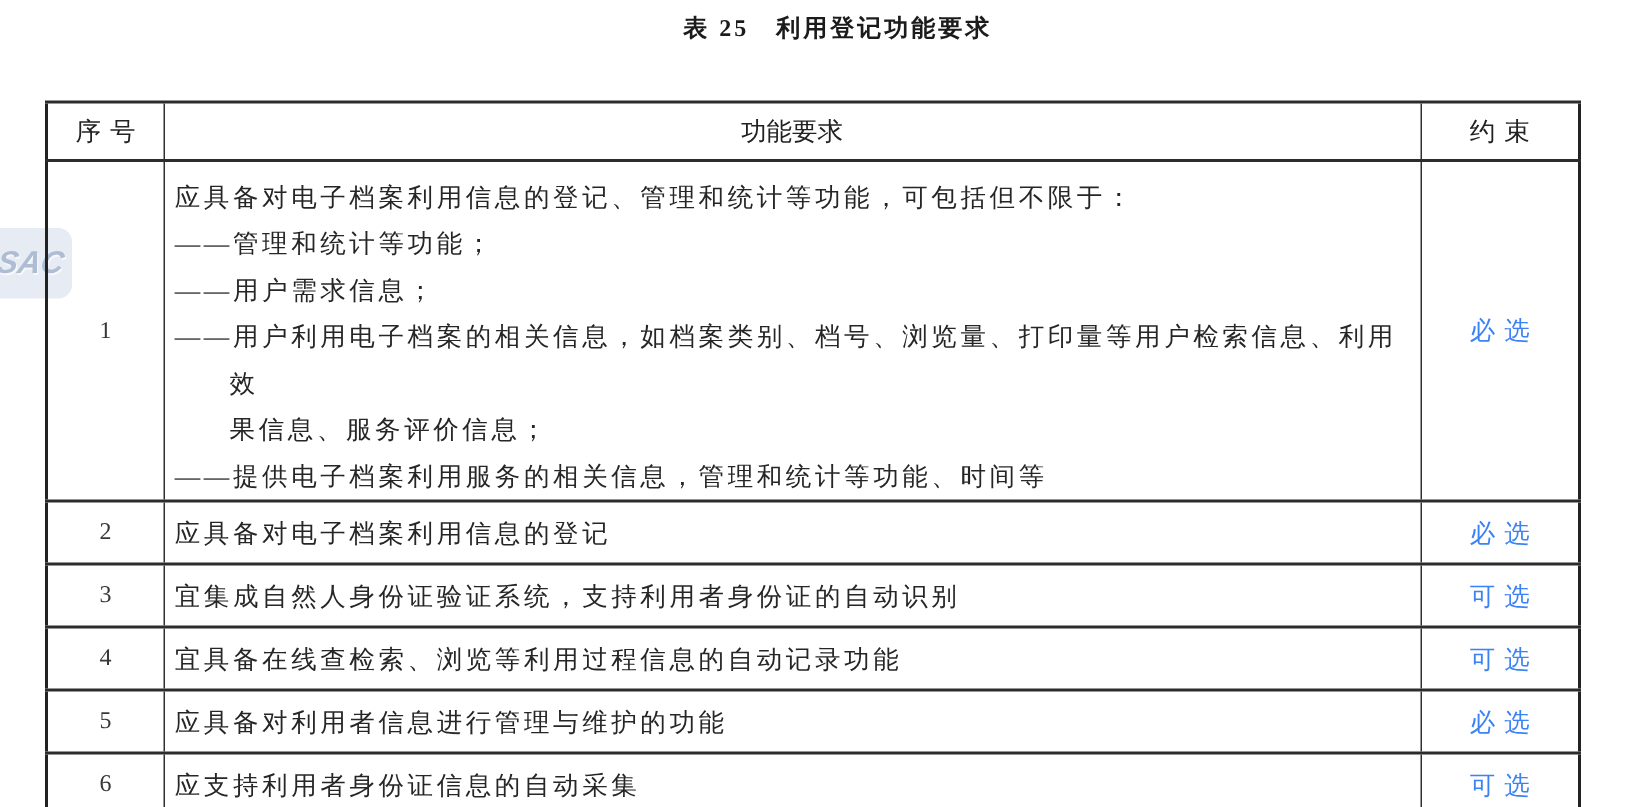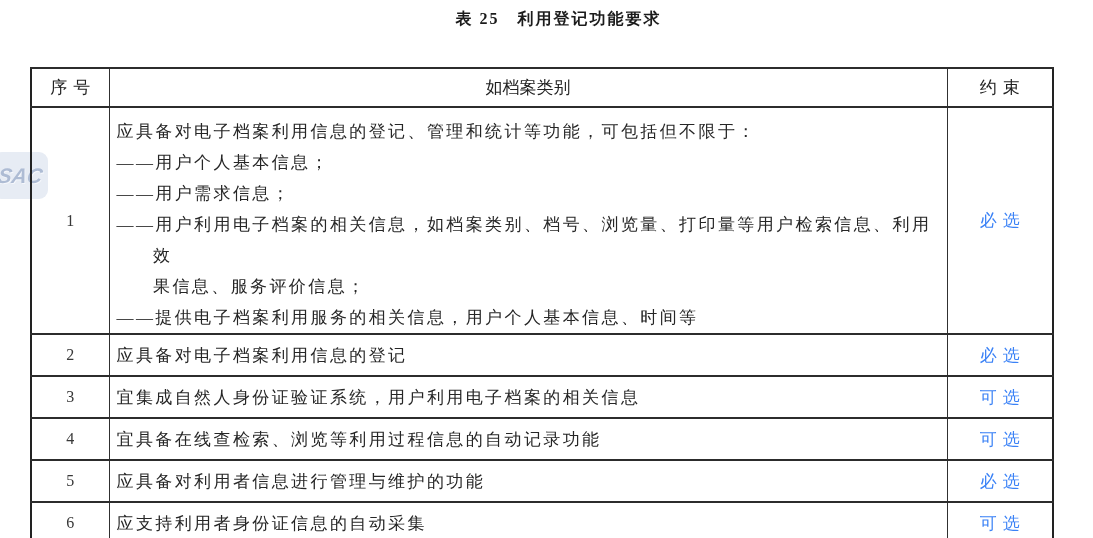--- a/index.html
+++ b/index.html
@@ -122,45 +122,45 @@
 <div class="req-table-wrap">
   <table>
     <colgroup>
       <col class="c-no">
         <col class="c-req">
         <col class="c-constraint">
     </colgroup>
     <thead>
       <tr class="header-row">
         <th class="sp">序号</th>
-        <th>如档案类别</th>
+        <th>功能要求</th>
         <th class="sp">约束</th>
       </tr>
     </thead>
     <tbody>
       <tr class="row-tall">
         <td class="cell-no">1</td>
         <td class="cell-req cell-req-multi">
           <p class="req-line">应具备对电子档案利用信息的登记、管理和统计等功能，可包括但不限于：</p>
-          <p class="req-line hang">——用户个人基本信息；</p>
+          <p class="req-line hang">——管理和统计等功能；</p>
           <p class="req-line hang">——用户需求信息；</p>
           <p class="req-line hang">——用户利用电子档案的相关信息，如档案类别、档号、浏览量、打印量等用户检索信息、利用效
 果信息、服务评价信息；</p>
-          <p class="req-line hang">——提供电子档案利用服务的相关信息，用户个人基本信息、时间等</p>
+          <p class="req-line hang">——提供电子档案利用服务的相关信息，管理和统计等功能、时间等</p>
         </td>
         <td class="cell-constraint">必选</td>
       </tr>
       <tr class="row-std">
         <td class="cell-no">2</td>
         <td class="cell-req">应具备对电子档案利用信息的登记</td>
         <td class="cell-constraint">必选</td>
       </tr>
       <tr class="row-std">
         <td class="cell-no">3</td>
-        <td class="cell-req">宜集成自然人身份证验证系统，用户利用电子档案的相关信息</td>
+        <td class="cell-req">宜集成自然人身份证验证系统，支持利用者身份证的自动识别</td>
         <td class="cell-constraint">可选</td>
       </tr>
       <tr class="row-std">
         <td class="cell-no">4</td>
         <td class="cell-req">宜具备在线查检索、浏览等利用过程信息的自动记录功能</td>
         <td class="cell-constraint">可选</td>
       </tr>
       <tr class="row-std">
         <td class="cell-no">5</td>
         <td class="cell-req">应具备对利用者信息进行管理与维护的功能</td>

